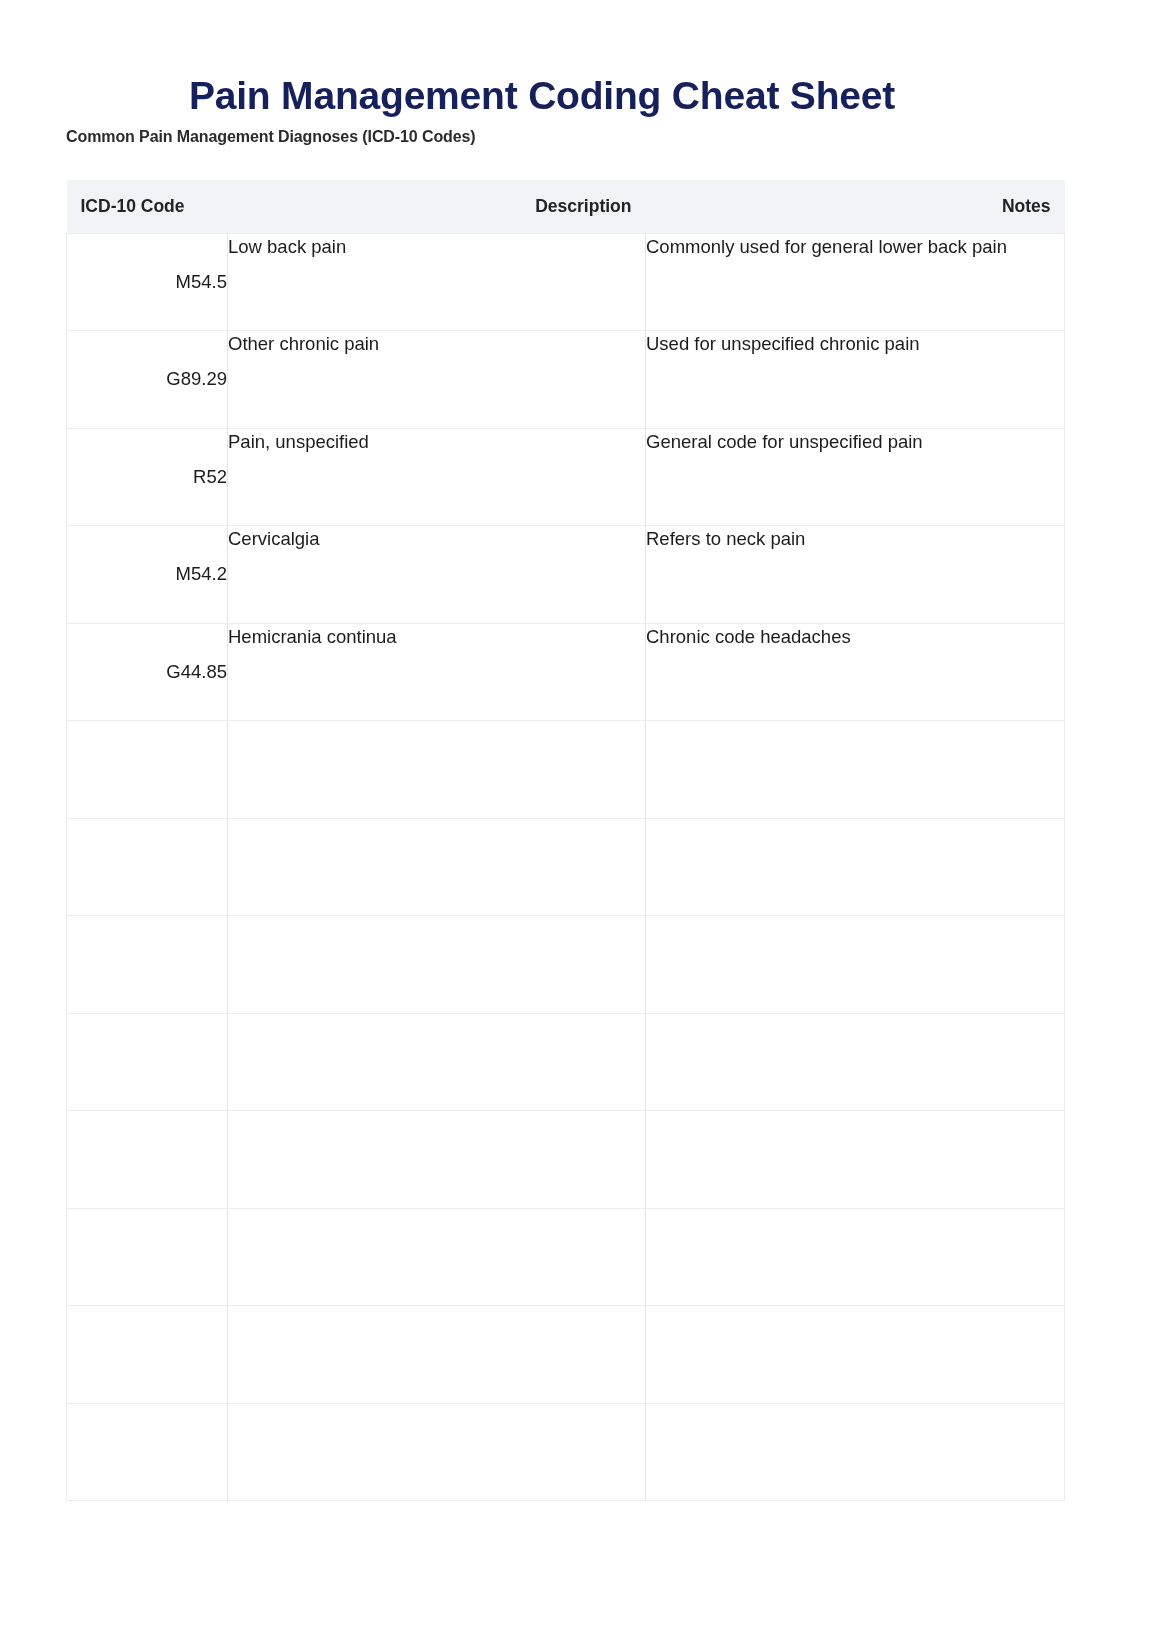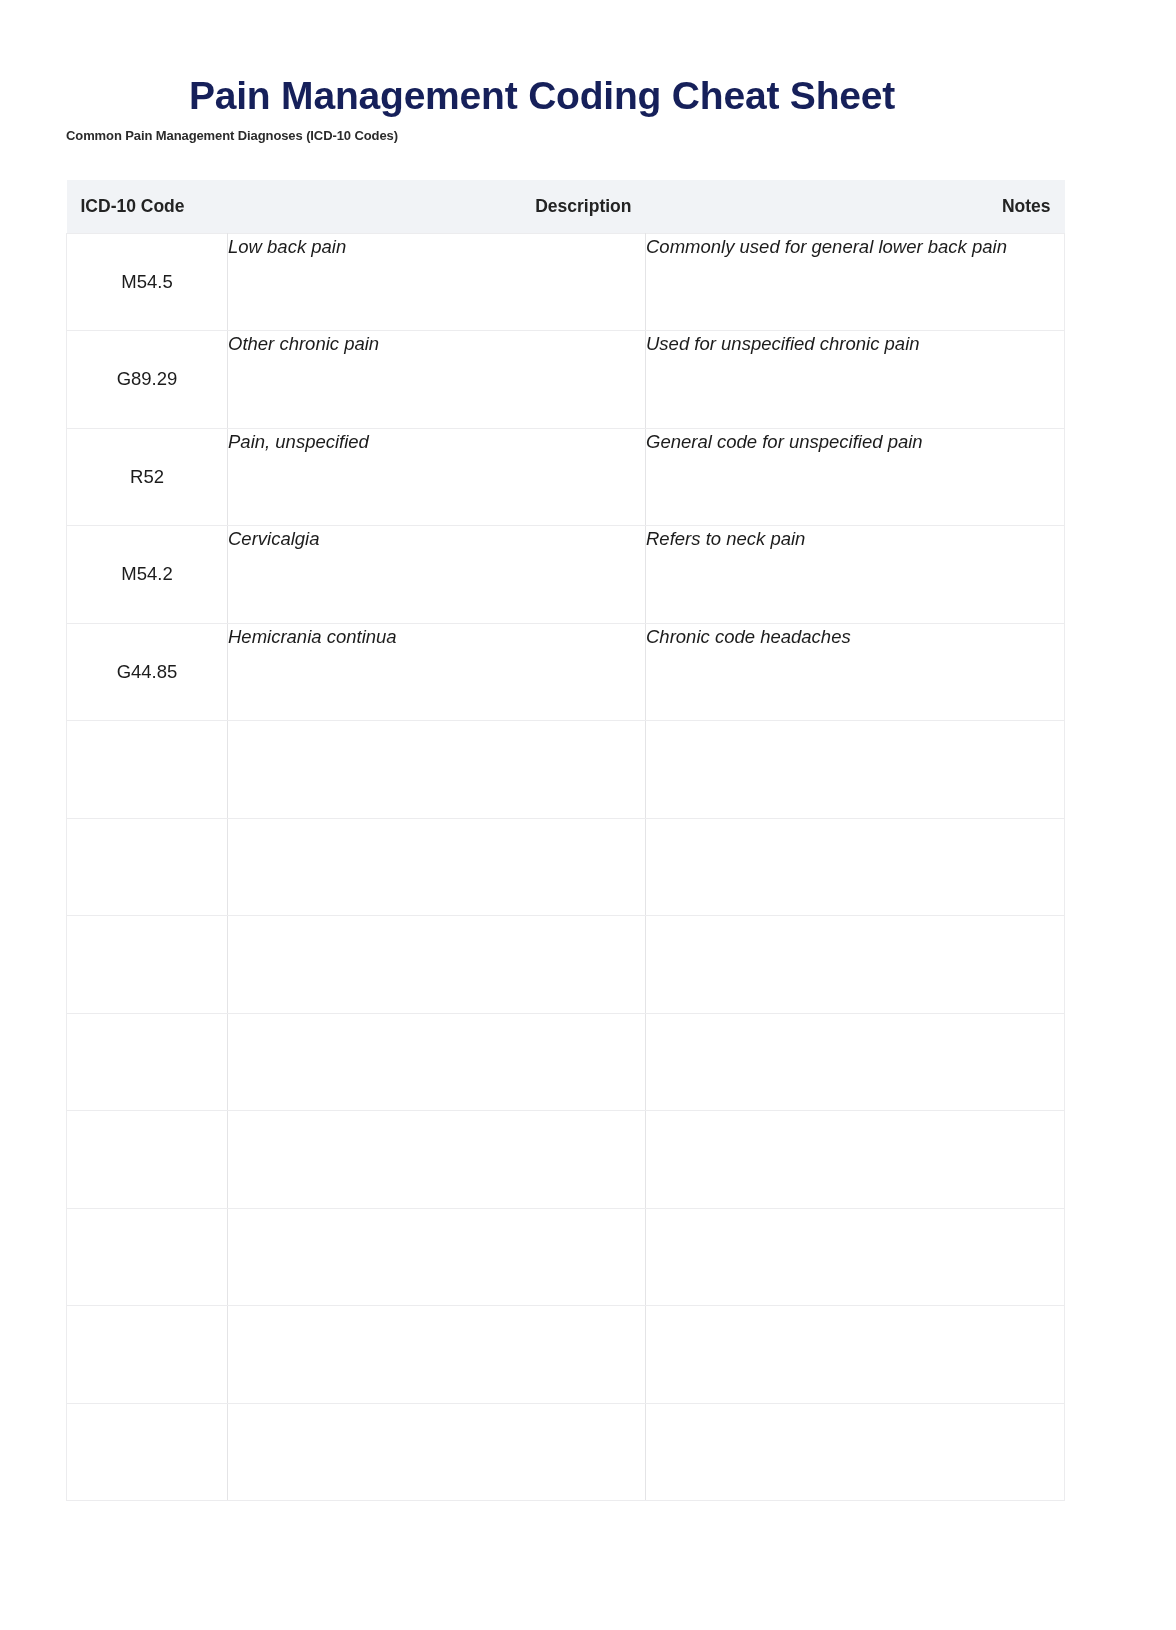--- a/index.html
+++ b/index.html
@@ -33,21 +33,21 @@
     color: #16205a;
     letter-spacing: -0.2px;
     line-height: 1.15;
   }
 
   
   .section-subtitle {
     position: absolute;
     left: 66px;
     top: 128px;
-    font-size: 13px;
+    font-size: 16px;
     font-weight: bold;
     color: #2b2b2b;
     letter-spacing: -0.1px;
   }
 
   
   .table-wrap {
     position: absolute;
     left: 66px;
     top: 180px;
@@ -85,35 +85,35 @@
     box-sizing: border-box;
     font-size: 18.5px;
     color: #1c1c1c;
     background: #ffffff;
   }
   table.codes tbody tr td:last-child {
     border-right: 1.5px solid #ececee;
   }
   table.codes tbody tr td:first-child {
     border-left: 1.5px solid #ececee;
+    text-align: right;
   }
   table.codes tbody tr:first-child td {
     border-top: 1.5px solid #ececee;
   }
 
   td.cell-code {
     text-align: center;
     vertical-align: middle;
     padding: 0 8px;
   }
   td.cell-desc, td.cell-notes {
     vertical-align: top;
     padding: 20px 16px 0 7px;
     line-height: 1.42;
-    font-style: italic;
   }
   td.cell-desc  { padding-left: 7px; }
   td.cell-notes { padding-left: 9px; padding-right: 14px; }
 
   .cell-text { display: block; }
   tr.empty-row td { height: 97.5px; }
 </style>
 </head>
 <body>
 

